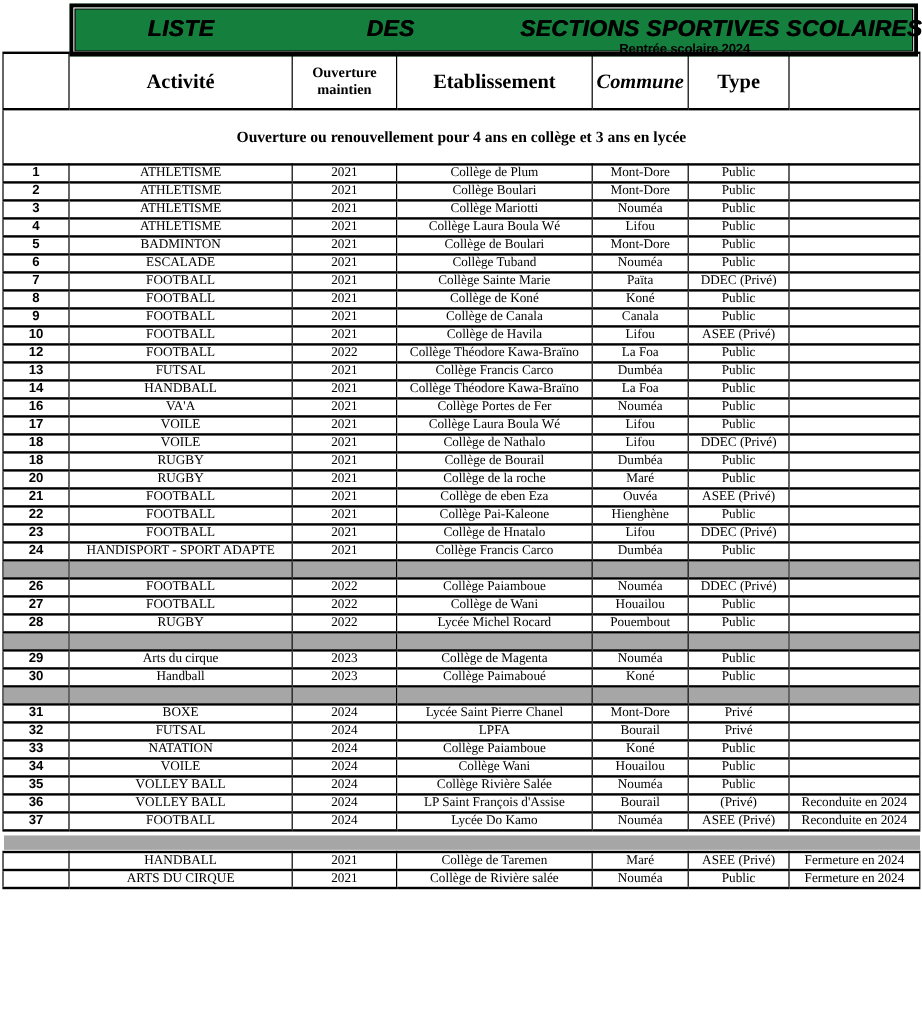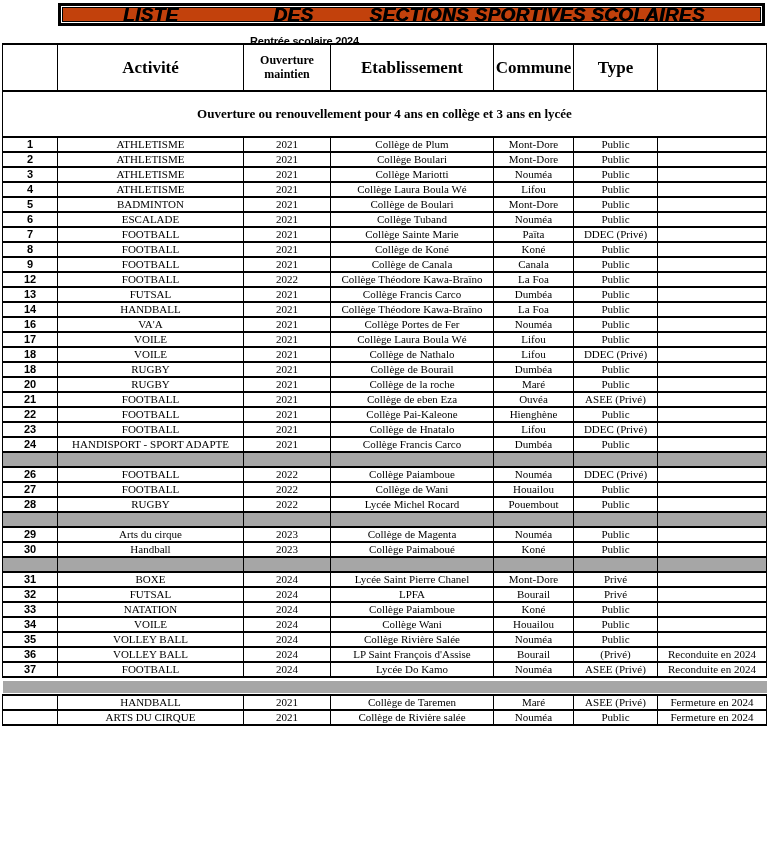--- a/index.html
+++ b/index.html
@@ -7,44 +7,45 @@
   body {
     width: 768px; height: 861px;
     position: relative;
     font-family: "Liberation Serif", serif;
     color: #000;
     overflow: hidden;
   }
   .title-box {
     position: absolute;
     left: 58px; top: 3px;
-    width: 707px; height: 23px;
+    width: 707px; height: 44px;
     border: 3px solid #000;
     box-shadow: inset 0 0 0 1px #fff, inset 0 0 0 2px #000;
-    background: #c2410c;
+    background: #15803d;
     display: flex;
     align-items: center;
+    gap: 32px;
   }
   .title-box span {
     font-family: "Liberation Sans", sans-serif;
     font-weight: bold;
     font-style: italic;
     font-size: 19px;
     letter-spacing: 0.3px;
     text-shadow: 0.6px 0 0 #000;
     white-space: nowrap;
   }
   .t1 { margin-left: 62px; }
   .t2 { margin-left: 95px; }
   .t3 { margin-left: 56px; }
   .subtitle-row {
     position: absolute;
     left: 0; top: 31px;
     width: 625px;
-    text-align: left;
+    text-align: right;
   }
   .subtitle-row span {
     display: inline-block;
     margin-left: 250px;
     font-family: "Liberation Sans", sans-serif;
     font-weight: bold;
     font-size: 11px;
     letter-spacing: -0.2px;
   }
   table.main {
@@ -67,21 +68,21 @@
   col.c-act { width: 186px; }
   col.c-ouv { width: 87px; }
   col.c-eta { width: 163px; }
   col.c-com { width: 80px; }
   col.c-typ { width: 84px; }
   col.c-not { width: 109px; }
 
   tr.header-row th { height: 47px; font-family: "Liberation Serif", serif; }
   th.h-big  { font-size: 17px; font-weight: bold; }
   th.h-small{ font-size: 12px; font-weight: bold; line-height: 1.15; }
-  th.h-com  { font-size: 17px; font-weight: bold; word-break: break-all; line-height: 1.05; }
+  th.h-com  { font-size: 17px; font-weight: bold; word-break: break-all; line-height: 1.05; font-style: italic; }
 
   tr.banner-row td {
     height: 46px;
     font-weight: bold;
     font-size: 13px;
   }
   tr.data-row td { height: 15px; font-size: 11px; line-height: 1; }
   td.cell-num {
     font-family: "Liberation Sans", sans-serif;
     font-weight: bold;
@@ -211,20 +212,29 @@
       <tr class="data-row">
         <td class="cell-num">9</td>
         <td class="cell-act">FOOTBALL</td>
         <td class="cell-ouv">2021</td>
         <td class="cell-eta">Collège de Canala</td>
         <td class="cell-com">Canala</td>
         <td class="cell-typ">Public</td>
         <td class="cell-not"></td>
       </tr>
       <tr class="data-row">
+        <td class="cell-num">10</td>
+        <td class="cell-act">FOOTBALL</td>
+        <td class="cell-ouv">2021</td>
+        <td class="cell-eta">Collège de Havila</td>
+        <td class="cell-com">Lifou</td>
+        <td class="cell-typ">ASEE (Privé)</td>
+        <td class="cell-not"></td>
+      </tr>
+      <tr class="data-row">
         <td class="cell-num">12</td>
         <td class="cell-act">FOOTBALL</td>
         <td class="cell-ouv">2022</td>
         <td class="cell-eta">Collège Théodore Kawa-Braïno</td>
         <td class="cell-com">La Foa</td>
         <td class="cell-typ">Public</td>
         <td class="cell-not"></td>
       </tr>
       <tr class="data-row">
         <td class="cell-num">13</td>

